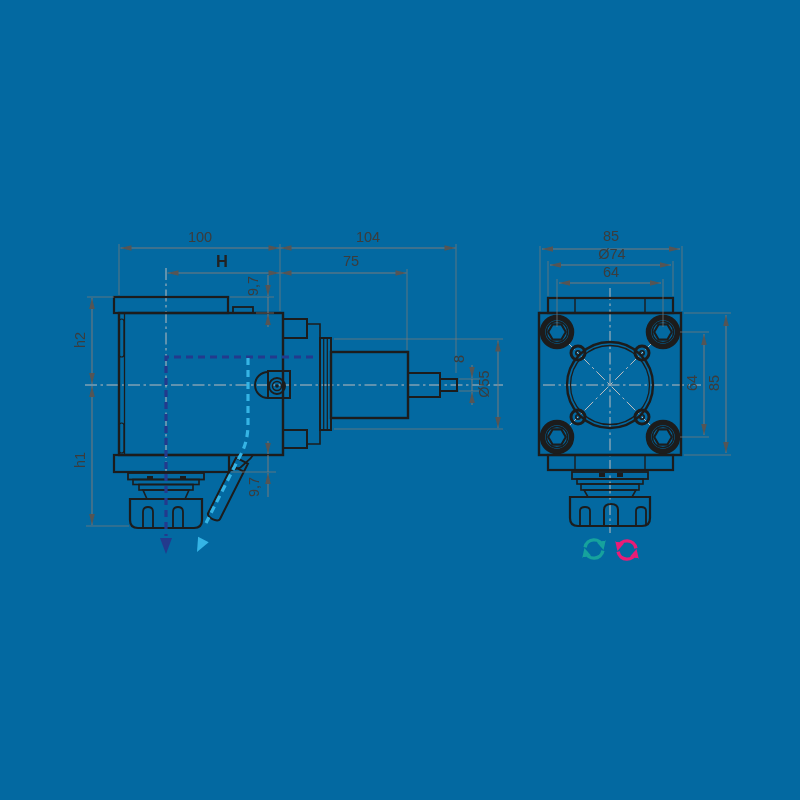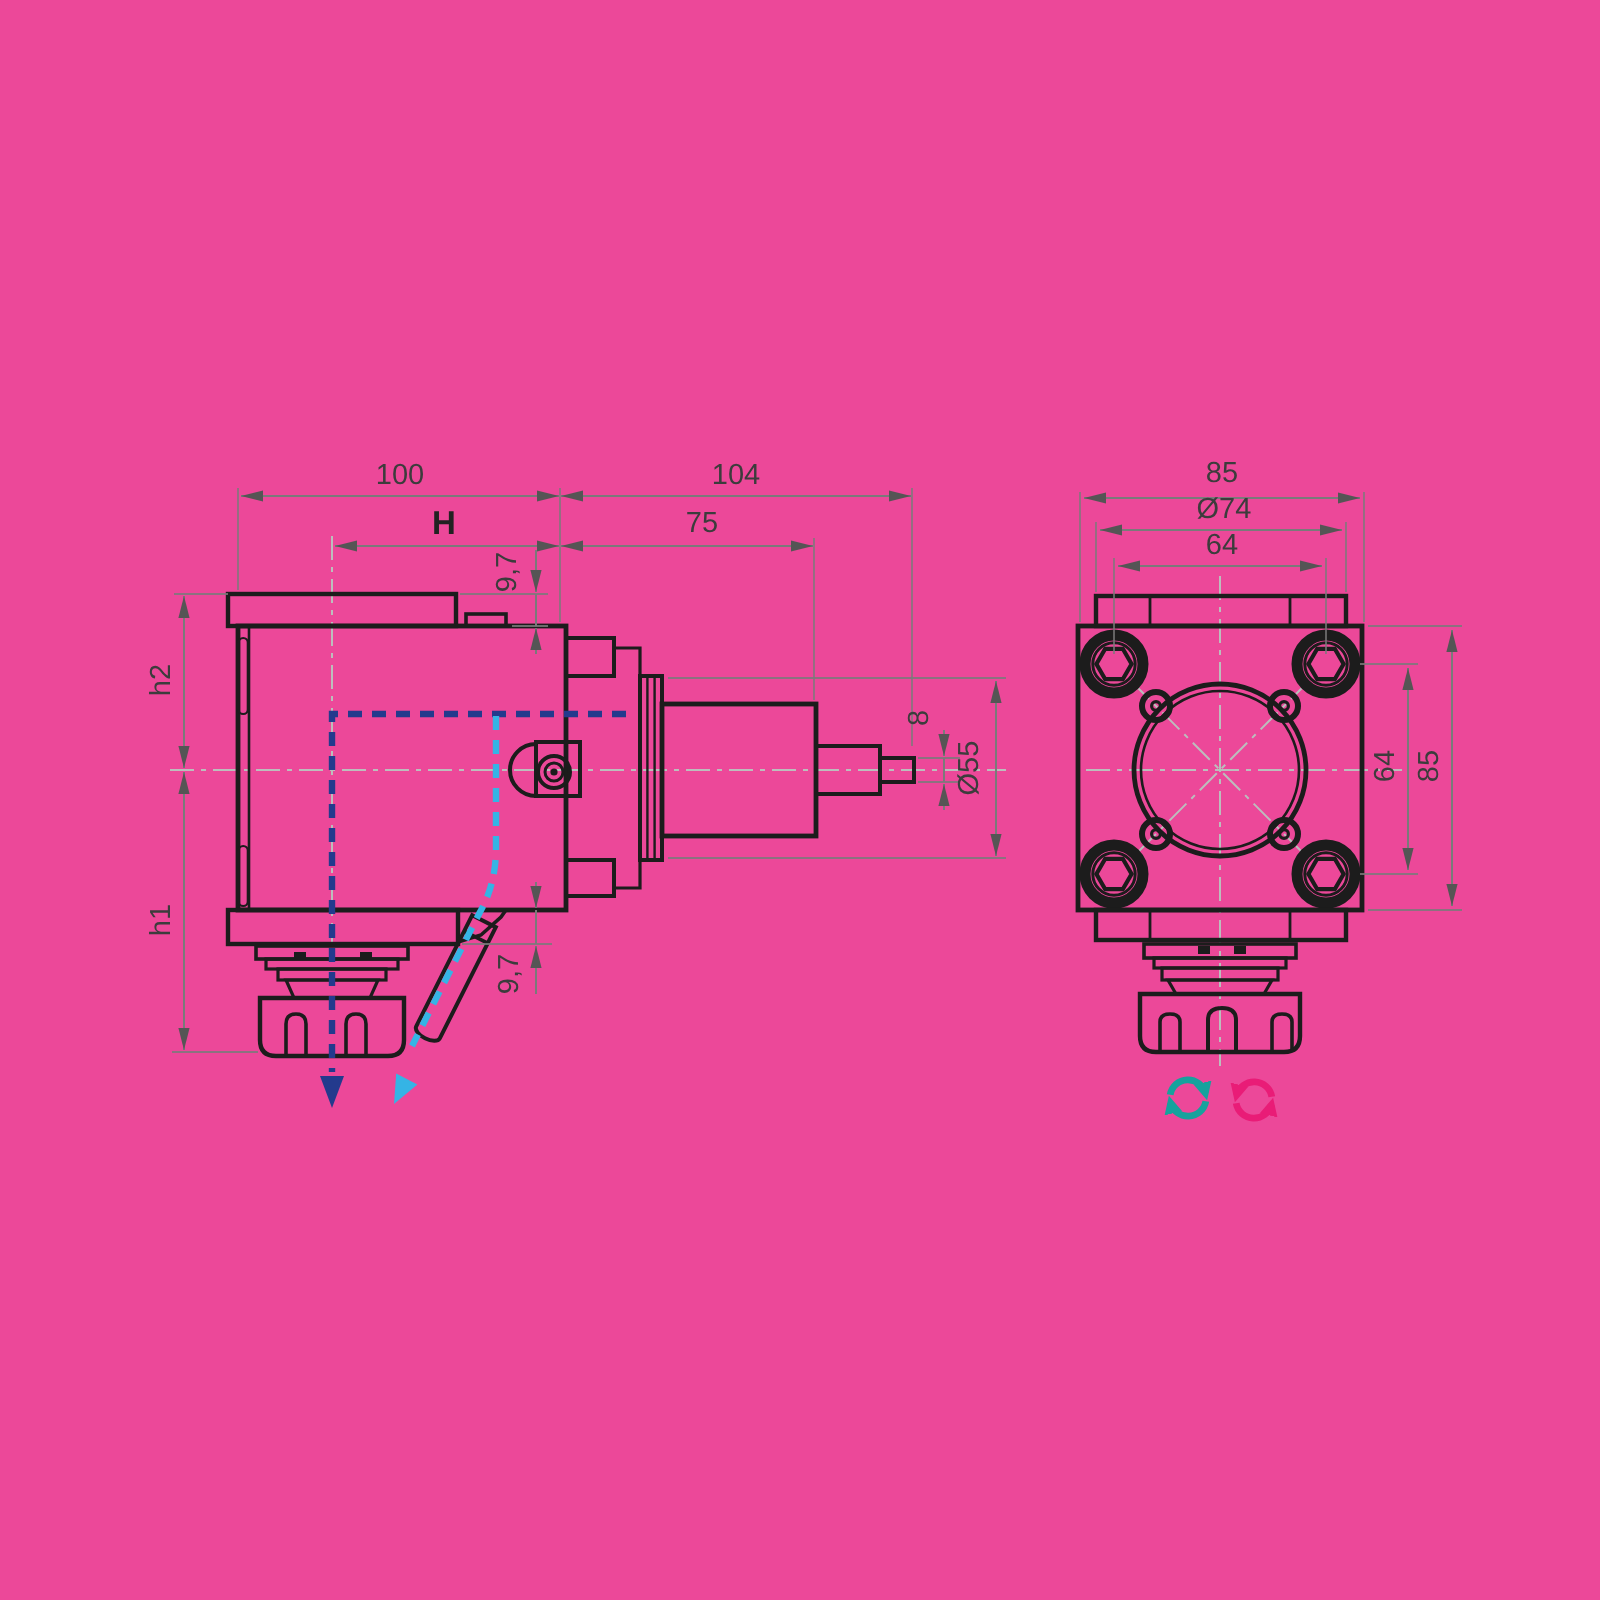--- a/index.html
+++ b/index.html
@@ -1,16 +1,16 @@
 <!DOCTYPE html>
 <html style="--outline: #1c1c1c; --dimension: #7a7a7a; --centerline: #bdbdbd; --coolant_primary: #233a8d; --coolant_secondary: #35b4e5; --rotation_left: #16a29d; --rotation_right: #e91c77;"><head>
 <meta charset="utf-8">
 <style>
   html,body{margin:0;padding:0;background:#ffffff;}
-  #stage{position:relative;width:800px;height:800px;background:#ec4899;overflow:hidden;
+  #stage{position:relative;width:800px;height:800px;background:#0369a1;overflow:hidden;
          font-family:"Liberation Sans", sans-serif;}
   svg{position:absolute;left:0;top:0;}
   .outline{stroke:var(--outline);fill:none;}
   .dimline{stroke:var(--dimension);stroke-width:1;fill:none;}
   .extline{stroke:var(--dimension);stroke-width:0.9;fill:none;opacity:.85;}
   .cline{stroke:var(--centerline);stroke-width:1;fill:none;stroke-dasharray:12 3.5 2.5 3.5;}
   .dimtext{font-family:"Liberation Sans",sans-serif;font-size:14.5px;fill:#3c3c3c;}
   .dimtext.bold{font-weight:bold;font-size:16.5px;fill:#222;}
   .navy{stroke:var(--coolant_primary);stroke-width:3.2;fill:none;stroke-dasharray:7 5;}
   .cyan{stroke:var(--coolant_secondary);stroke-width:3.2;fill:none;stroke-dasharray:7 5;}

